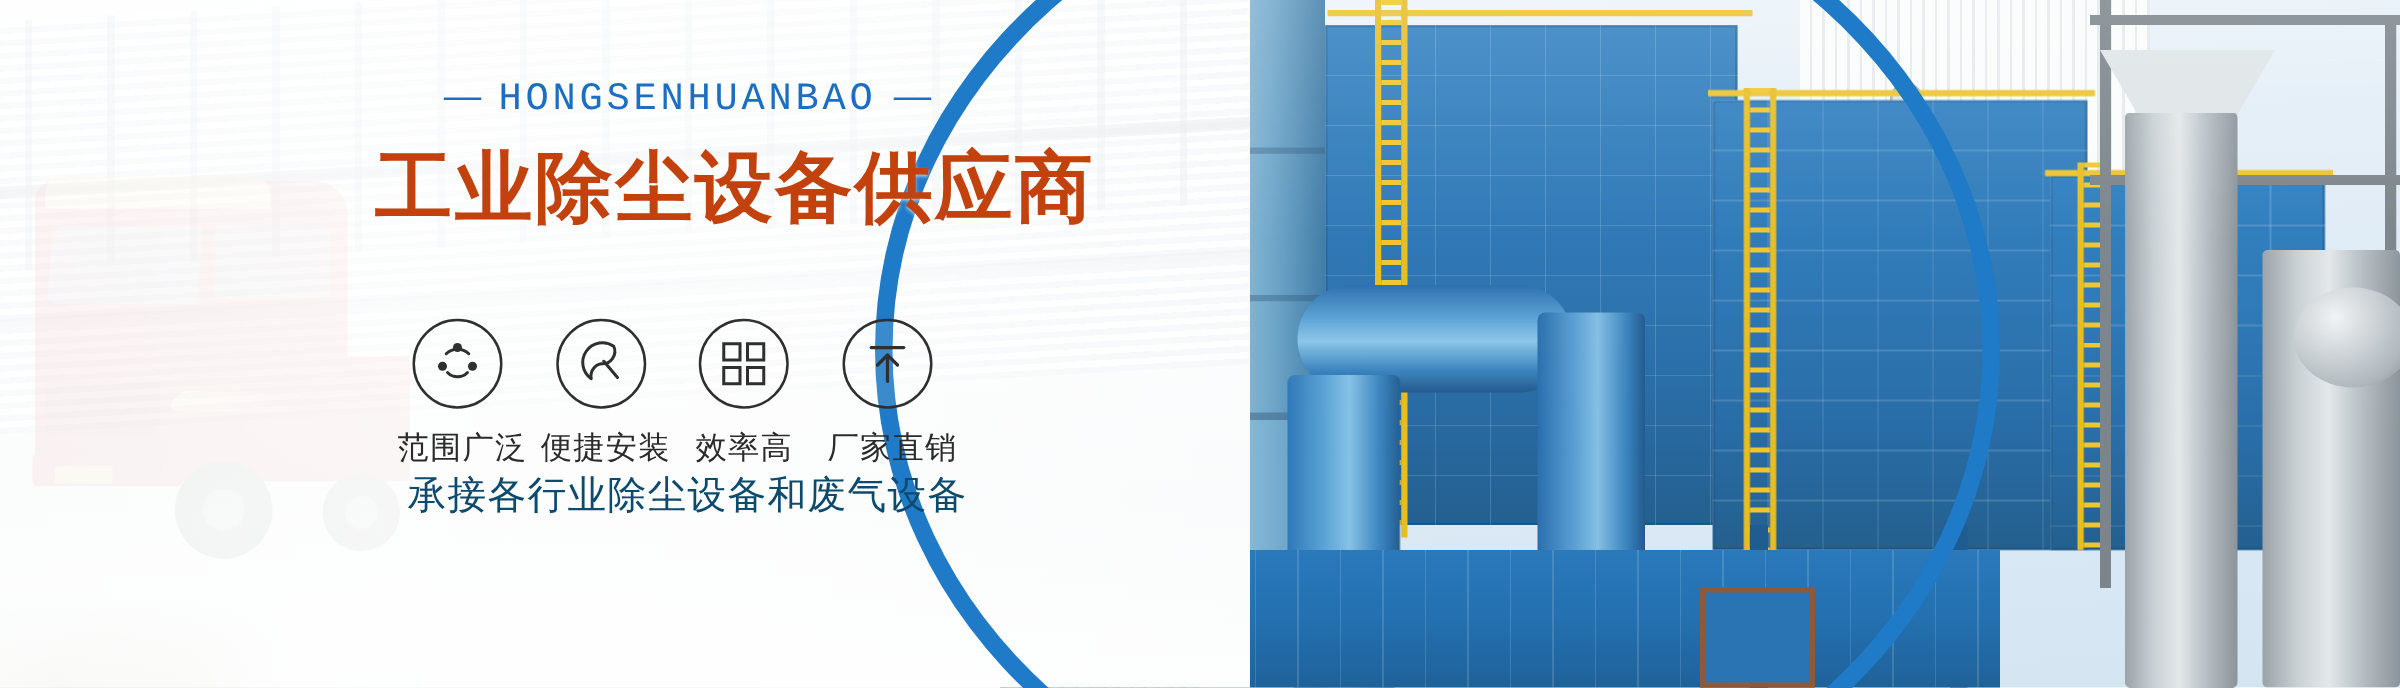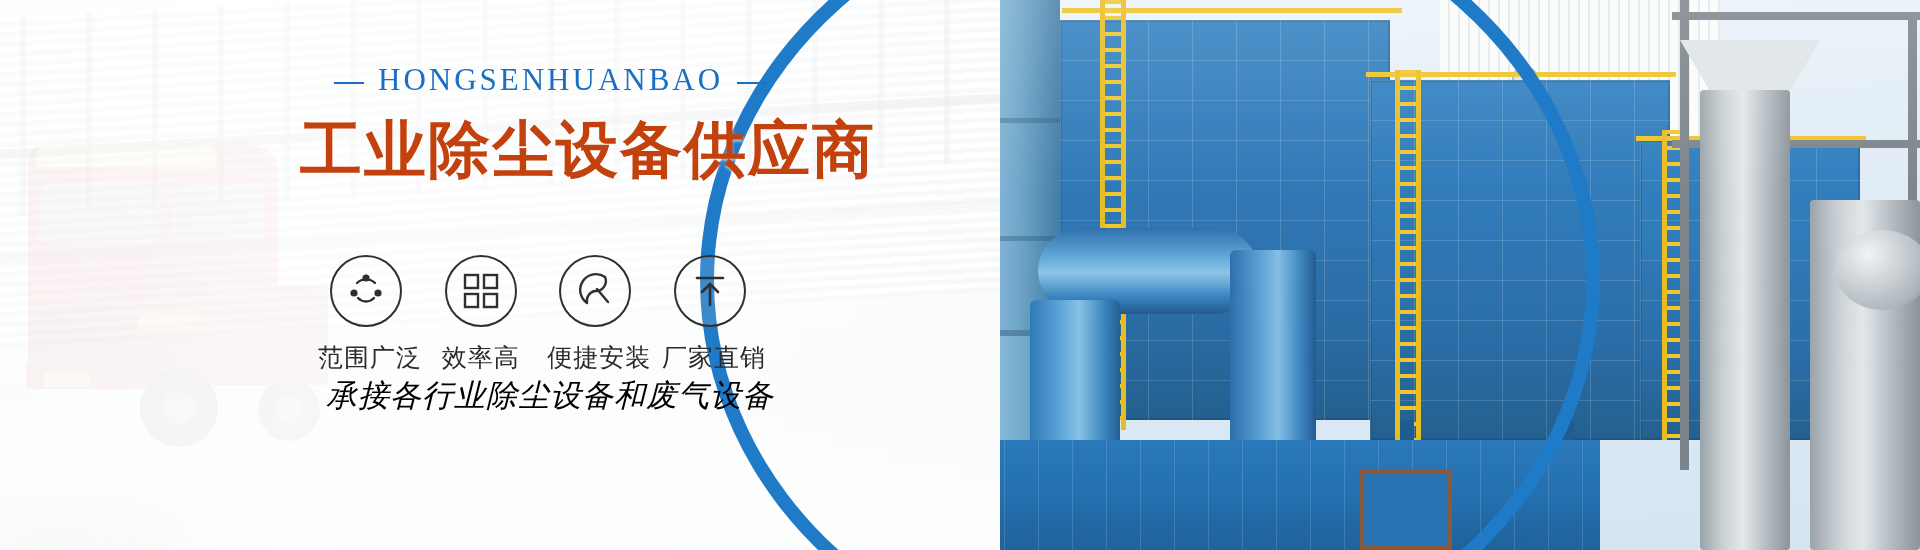--- a/index.html
+++ b/index.html
@@ -167,21 +167,21 @@
   .rp-haze { position:absolute; inset:0; pointer-events:none;
         background:linear-gradient(180deg, rgba(255,255,255,.16) 0%, rgba(255,255,255,.02) 35%,
                                    rgba(255,255,255,0) 70%); }
   .arc-line { position:absolute; left:700px; top:-120px; width:900px; height:800px;
         border-radius:50%; border:14px solid #1f7ac8; pointer-events:none; }
 
   
   .content { position:absolute; left:0; top:0; width:900px; height:550px; z-index:40; }
 
   .eyebrow { position:absolute; left:320px; top:62px; width:460px; text-align:center;
-        font-family:Liberation Serif, serif; font-size:31px; letter-spacing:3px;
+        font-family:Liberation Mono, monospace; font-size:31px; letter-spacing:3px;
         color:#1a6fc4; white-space:nowrap; }
   .eyebrow .dash { display:inline-block; width:30px; height:2px; background:#1a6fc4;
         vertical-align:middle; margin:0 14px; }
 
   .headline { position:absolute; left:300px; top:108px; width:560px;
         font-size:62px; font-weight:bold; letter-spacing:2px; color:#c2410c;
         text-shadow:0 2px 3px rgba(255,255,255,.6); white-space:nowrap; }
 
   .subbar { position:absolute; left:312px; top:194px; height:42px; background:#f6811f;
         display:flex; align-items:center; padding:0 18px;
@@ -189,21 +189,21 @@
 
   .features { position:absolute; left:318px; top:255px; width:440px;
         display:flex; justify-content:space-between; }
   .feature { width:96px; text-align:center; }
   .fcircle { width:72px; height:72px; margin:0 auto; border-radius:50%;
         border:2px solid #2f2f2f; display:flex; align-items:center; justify-content:center;
         background:rgba(255,255,255,.12); }
   .flabel { margin-top:14px; font-size:25px; color:#2b2b2b; letter-spacing:1px; white-space:nowrap; }
 
   .tagline { position:absolute; left:320px; top:375px; width:460px; text-align:center;
-        font-size:31px; letter-spacing:1px; color:#000000; font-weight:500; white-space:nowrap;font-style:italic; }
+        font-size:31px; letter-spacing:1px; color:#0c4a6e; font-weight:500; white-space:nowrap; }
 
   svg { display:block; }
 </style>
 </head>
 <body>
 
 <div class="banner">
 
   <div class="right-photo">
     <div class="sky"></div>
@@ -307,38 +307,38 @@
             <circle cx="20" cy="7" r="3.6" fill="#2f2f2f"></circle>
             <circle cx="8" cy="22" r="3.6" fill="#2f2f2f"></circle>
             <circle cx="32" cy="22" r="3.6" fill="#2f2f2f"></circle>
           </svg>
         </div>
         <div class="flabel">范围广泛</div>
       </div>
 
       <div class="feature">
         <div class="fcircle">
+          <svg width="40" height="40" viewBox="0 0 40 40">
+            <path d="M30 6 A15 15 0 1 0 12 32 A10 10 0 0 1 20 20 A10 10 0 0 0 30 6 Z" fill="none" stroke="#2f2f2f" stroke-width="2.4" stroke-linejoin="round" stroke-linecap="round"></path>
+            <path d="M22 18 L33 31" fill="none" stroke="#2f2f2f" stroke-width="2.4" stroke-linecap="round"></path>
+          </svg>
+        </div>
+        <div class="flabel">便捷安装</div>
+      </div>
+
+      <div class="feature">
+        <div class="fcircle">
           <svg width="38" height="38" viewBox="0 0 38 38">
             <rect x="3" y="3" width="13" height="13" fill="none" stroke="#2f2f2f" stroke-width="2.4"></rect>
             <rect x="22" y="3" width="13" height="13" fill="none" stroke="#2f2f2f" stroke-width="2.4"></rect>
             <rect x="3" y="22" width="13" height="13" fill="none" stroke="#2f2f2f" stroke-width="2.4"></rect>
             <rect x="22" y="22" width="13" height="13" fill="none" stroke="#2f2f2f" stroke-width="2.4"></rect>
           </svg>
         </div>
         <div class="flabel">效率高</div>
-      </div>
-
-      <div class="feature">
-        <div class="fcircle">
-          <svg width="40" height="40" viewBox="0 0 40 40">
-            <path d="M30 6 A15 15 0 1 0 12 32 A10 10 0 0 1 20 20 A10 10 0 0 0 30 6 Z" fill="none" stroke="#2f2f2f" stroke-width="2.4" stroke-linejoin="round" stroke-linecap="round"></path>
-            <path d="M22 18 L33 31" fill="none" stroke="#2f2f2f" stroke-width="2.4" stroke-linecap="round"></path>
-          </svg>
-        </div>
-        <div class="flabel">便捷安装</div>
       </div>
 
       <div class="feature">
         <div class="fcircle">
           <svg width="38" height="38" viewBox="0 0 38 38">
             <line x1="6" y1="6" x2="32" y2="6" stroke="#2f2f2f" stroke-width="2.6" stroke-linecap="round"></line>
             <line x1="19" y1="13" x2="19" y2="33" stroke="#2f2f2f" stroke-width="2.6" stroke-linecap="round"></line>
             <polyline points="11,20 19,12 27,20" fill="none" stroke="#2f2f2f" stroke-width="2.6" stroke-linecap="round" stroke-linejoin="round"></polyline>
           </svg>
         </div>

